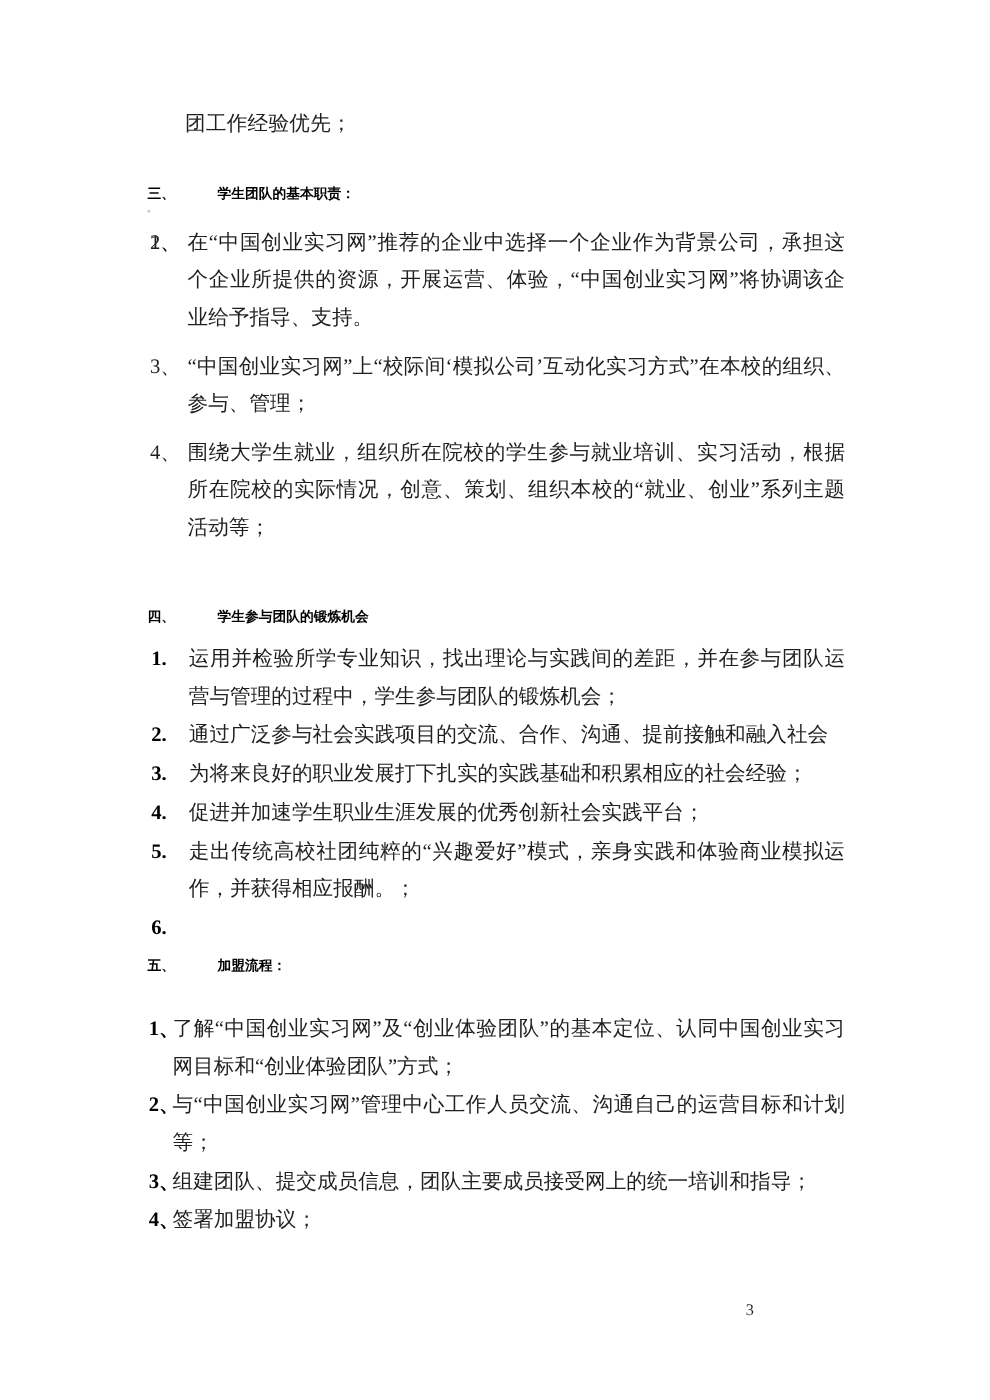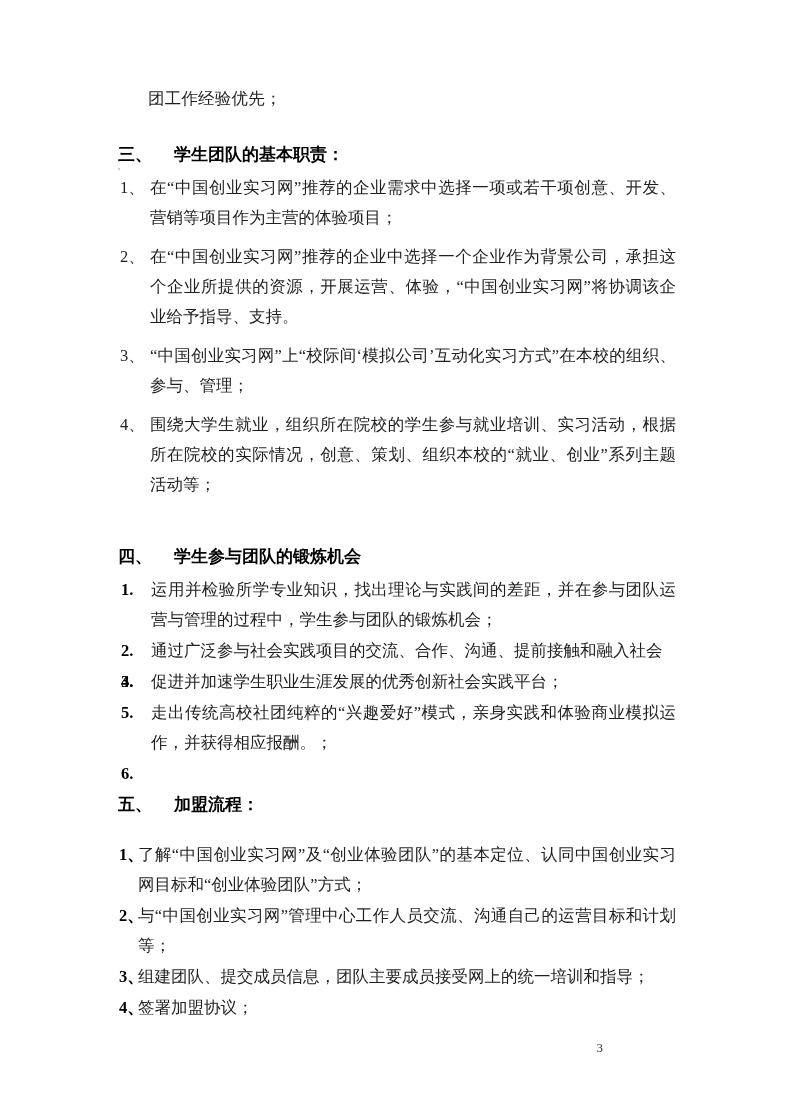--- a/index.html
+++ b/index.html
@@ -40,21 +40,21 @@
 
   
   .orphan-line {
     padding-left: 30px;
     margin-bottom: 22px;
   }
 
   
   .heading {
     font-weight: bold;
-    font-size: 17px;
+    font-size: 11px;
     line-height: 30px;
     color: #000000;
     margin: 0;
     white-space: pre;
   }
   .heading .num {
     display: inline-block;
     width: 56px;
   }
   .heading-iii { margin-top: 26px; margin-bottom: 3px; }
@@ -162,21 +162,20 @@
 
   <div class="content">
 
     <p class="para orphan-line">团工作经验优先；</p>
 
     <h2 class="heading heading-iii"><span class="num">三、</span><span>学生团队的基本职责：</span></h2>
 
     <ul class="list-a">
       <li>
         <span class="marker">1、</span>
-        <span>在“中国创业实习网”推荐的企业需求中选择一项或若干项创意、开发、营销等项目作为主营的体验项目；</span>
       </li>
       <li>
         <span class="marker">2、</span>
         <span>在“中国创业实习网”推荐的企业中选择一个企业作为背景公司，承担这个企业所提供的资源，开展运营、体验，“中国创业实习网”将协调该企业给予指导、支持。</span>
       </li>
       <li>
         <span class="marker">3、</span>
         <span>“中国创业实习网”上“校际间‘模拟公司’互动化实习方式”在本校的组织、参与、管理；</span>
       </li>
       <li>
@@ -191,20 +190,21 @@
       <li>
         <span class="marker">1.</span>
         <span>运用并检验所学专业知识，找出理论与实践间的差距，并在参与团队运营与管理的过程中，学生参与团队的锻炼机会；</span>
       </li>
       <li>
         <span class="marker">2.</span>
         <span>通过广泛参与社会实践项目的交流、合作、沟通、提前接触和融入社会</span>
       </li>
       <li>
         <span class="marker">3.</span>
+        <span>为将来良好的职业发展打下扎实的实践基础和积累相应的社会经验；</span>
       </li>
       <li>
         <span class="marker">4.</span>
         <span>促进并加速学生职业生涯发展的优秀创新社会实践平台；</span>
       </li>
       <li>
         <span class="marker">5.</span>
         <span>走出传统高校社团纯粹的“兴趣爱好”模式，亲身实践和体验商业模拟运作，并获得相应报酬。；</span>
       </li>
       <li>

